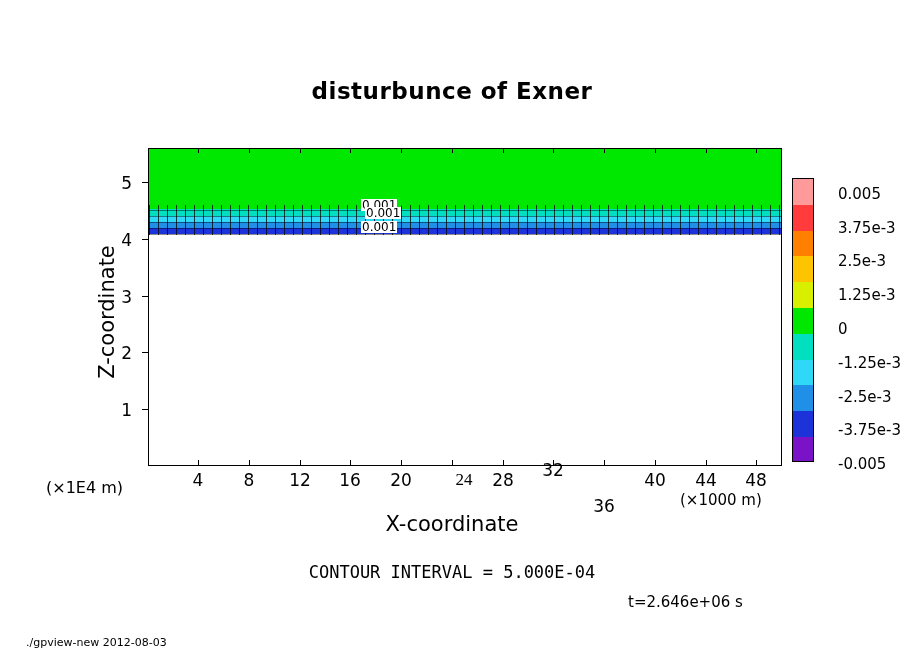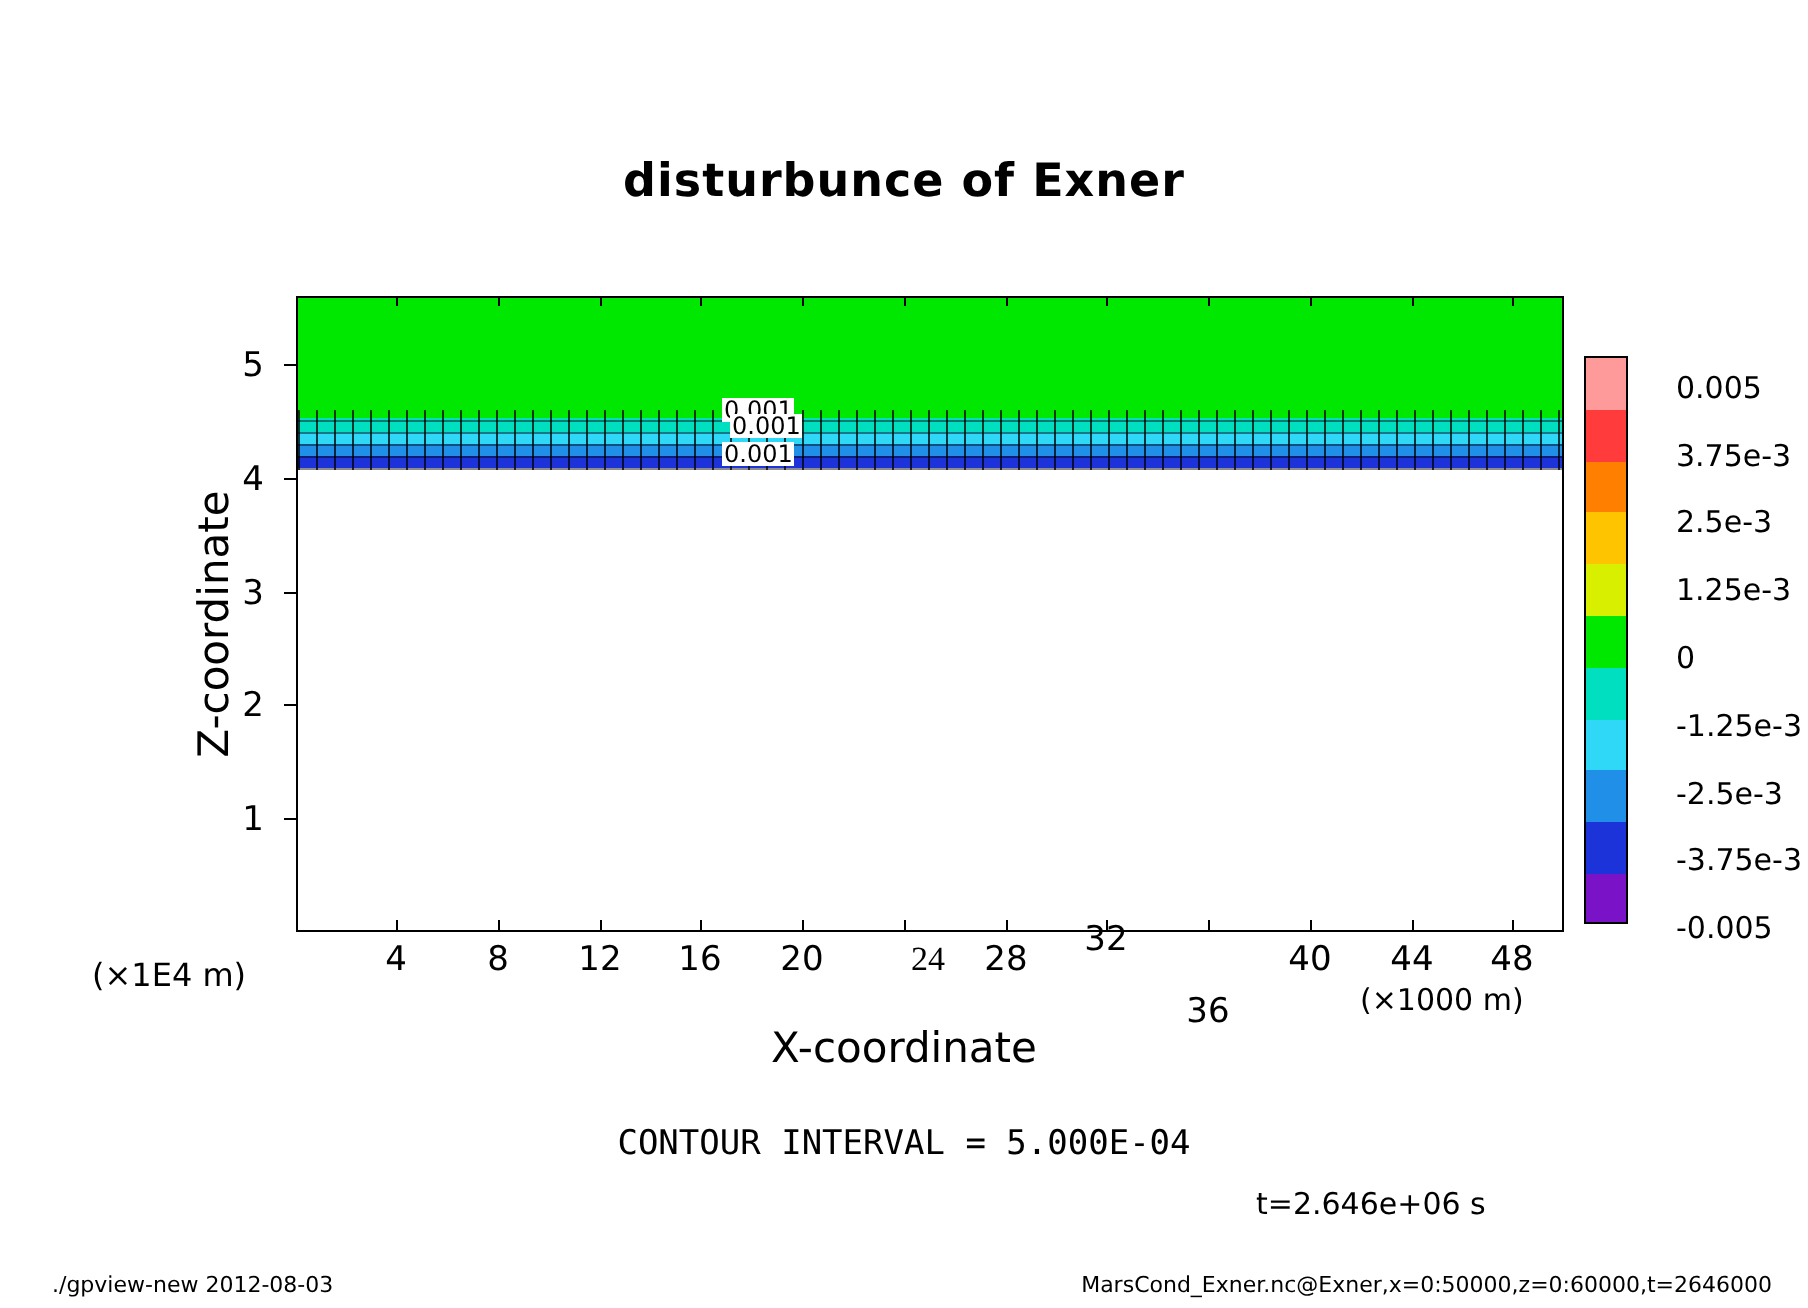--- a/index.html
+++ b/index.html
@@ -299,15 +299,14 @@
   <div class="cb-label" style="top:286px;">1.25e-3</div>
   <div class="cb-label" style="top:320px;">0</div>
   <div class="cb-label" style="top:354px;">-1.25e-3</div>
   <div class="cb-label" style="top:388px;">-2.5e-3</div>
   <div class="cb-label" style="top:421px;">-3.75e-3</div>
   <div class="cb-label" style="top:455px;">-0.005</div>
 
   <div id="contour-interval">CONTOUR INTERVAL = 5.000E-04</div>
   <div id="time-annotation">t=2.646e+06 s</div>
   <div id="footer-left">./gpview-new  2012-08-03</div>
-  <div id="footer-right">MarsCond_Exner.nc@Exner,x=0:50000,z=0:60000,t=2646000</div>
 
 </div>
 
 </body></html>

